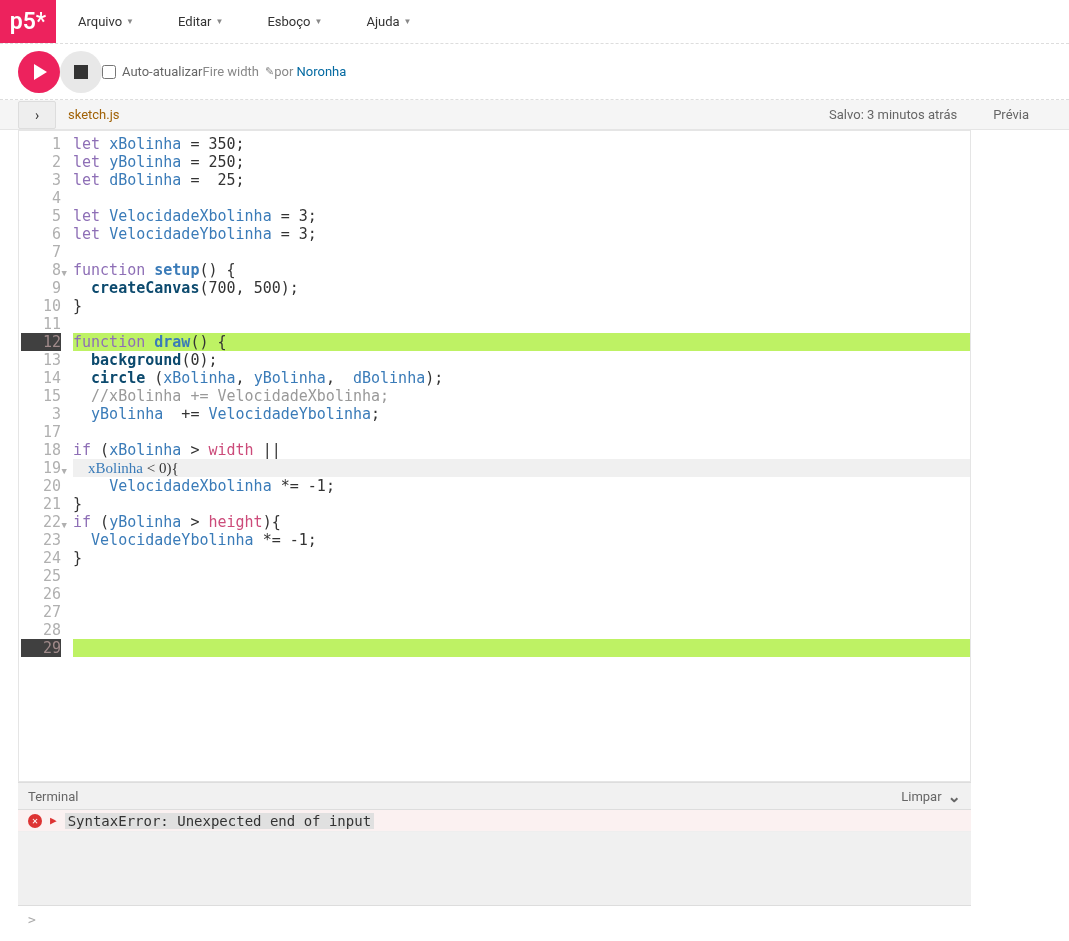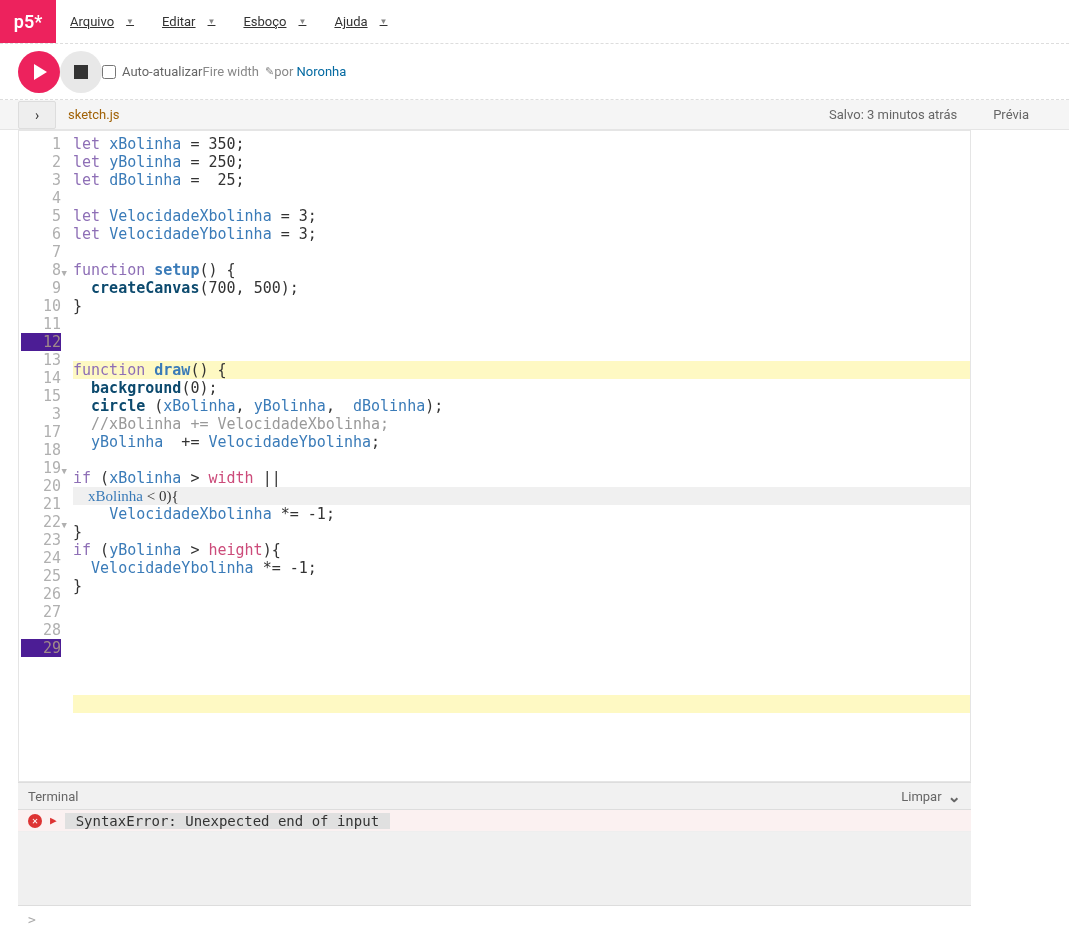--- a/index.html
+++ b/index.html
@@ -1,22 +1,22 @@
 <!DOCTYPE html>
 <html><head>
 <meta charset="utf-8">
 <style>
   * { margin: 0; padding: 0; box-sizing: border-box; }
   body { font-family: -apple-system, BlinkMacSystemFont, "Segoe UI", Roboto, sans-serif; font-size: 13px; color: #333; background: #fff; }
 
   
   .menubar { display: flex; align-items: stretch; height: 44px; border-bottom: 1px dashed #ddd; }
-  .logo { width: 56px; background: #ed225d; color: #fff; display: flex; align-items: center; justify-content: center; font-size: 18px; font-weight: 600; }
+  .logo { width: 56px; background: #ed225d; color: #fff; display: flex; align-items: center; justify-content: center; font-size: 23px; font-weight: 600; }
   .menu-items { display: flex; align-items: center; }
-  .menu-item { padding: 0 14px; color: #333; cursor: pointer; display: flex; align-items: center; gap: 12px; height: 100%; text-decoration: underline; }
+  .menu-item { padding: 0 22px; color: #333; cursor: pointer; display: flex; align-items: center; gap: 4px; height: 100%; }
   .menu-item .tri { font-size: 8px; color: #888; }
 
   
   .toolbar { display: flex; align-items: center; height: 56px; padding: 0 18px; gap: 0; border-bottom: 1px dashed #ddd; }
   .play-btn { width: 42px; height: 42px; border-radius: 50%; background: #ed225d; display: flex; align-items: center; justify-content: center; cursor: pointer; }
   .play-btn .play-tri { width: 0; height: 0; border-left: 13px solid #fff; border-top: 8px solid transparent; border-bottom: 8px solid transparent; margin-left: 3px; }
   .stop-btn { width: 42px; height: 42px; border-radius: 50%; background: #e8e8e8; display: flex; align-items: center; justify-content: center; cursor: pointer; }
   .stop-btn .stop-sq { width: 14px; height: 14px; background: #333; }
   .auto-refresh { display: flex; align-items: center; gap: 6px; color: #666; }
   .auto-refresh input { width: 14px; height: 14px; }
@@ -32,41 +32,41 @@
   .saved { margin-left: auto; padding-right: 18px; color: #666; }
   .preview-lbl { padding: 0 40px 0 18px; color: #666; }
 
   
   .editor-wrap { display: flex; }
   .editor-col { flex: 1; display: flex; flex-direction: column; }
   .preview-col { width: 98px; }
   .code-area { border: 1px solid #e5e5e5; margin: 0 0 0 18px; display: flex; font-family: Menlo, Consolas, monospace; font-size: 15px; line-height: 18px; height: 652px; overflow: hidden; }
   .gutter { width: 48px; text-align: right; color: #b0b0b0; padding: 4px 6px 4px 2px; user-select: none; }
   .gutter .ln { height: 18px; position: relative; }
-  .gutter .ln.hl { background: #4c1d95; color: #a08a8a; }
+  .gutter .ln.hl { background: #404040; color: #a08a8a; }
   .gutter .fold { position: absolute; right: -6px; top: 3px; font-size: 9px; color: #b0b0b0; }
   .code { flex: 1; padding: 4px 0 4px 6px; white-space: pre; color: #333; }
   .code .row { height: 18px; }
-  .code .row.hl-err { background: #fef9c3; margin-top: 28px; }
+  .code .row.hl-err { background: #bef264; }
   .code .row.hl-act { background: #f0f0f0; font-family: Liberation Serif, serif; }
   .kw { color: #8e6fb6; }
   .var { color: #3a7bb8; }
   .num { color: #333; }
   .fn { color: #3a7bb8; font-weight: 600; text-align: center; }
   .bfn { color: #0c4a6e; font-weight: 600; }
   .cmt { color: #999; }
   .bi { color: #cc4b7a; }
 
   
   .terminal-hdr { display: flex; align-items: center; height: 28px; background: #f1f1f1; border-top: 1px solid #ddd; border-bottom: 1px solid #ddd; margin-left: 18px; padding: 5px 10px; color: #666; }
   .terminal-hdr .clear { margin-left: auto; display: flex; align-items: center; gap: 6px; cursor: pointer; }
   .terminal-body { margin-left: 18px; background: #fbf1f1; min-height: 22px; border-bottom: 1px solid #eee; display: flex; align-items: center; padding: 2px 10px; gap: 8px; font-family: Menlo, Consolas, monospace; font-size: 14px; }
   .err-ico { width: 14px; height: 14px; border-radius: 50%; background: #d33; color: #fff; display: flex; align-items: center; justify-content: center; font-size: 10px; font-weight: bold; }
   .err-arrow { color: #d33; font-size: 11px; }
-  .err-msg { background: #e0e0e0; padding: 0 11px; color: #333; }
+  .err-msg { background: #e0e0e0; padding: 0 3px; color: #333; }
   .terminal-empty { margin-left: 18px; height: 74px; background: #f0f0f0; border-bottom: 1px solid #ddd; }
   .terminal-input { margin-left: 18px; height: 26px; background: #fff; display: flex; align-items: center; padding: 0 10px; color: #aaa; font-family: Menlo, Consolas, monospace; }
 </style>
 </head>
 <body>
 
 <div class="menubar">
   <div class="logo">p5*</div>
   <div class="menu-items">
     <div class="menu-item">

